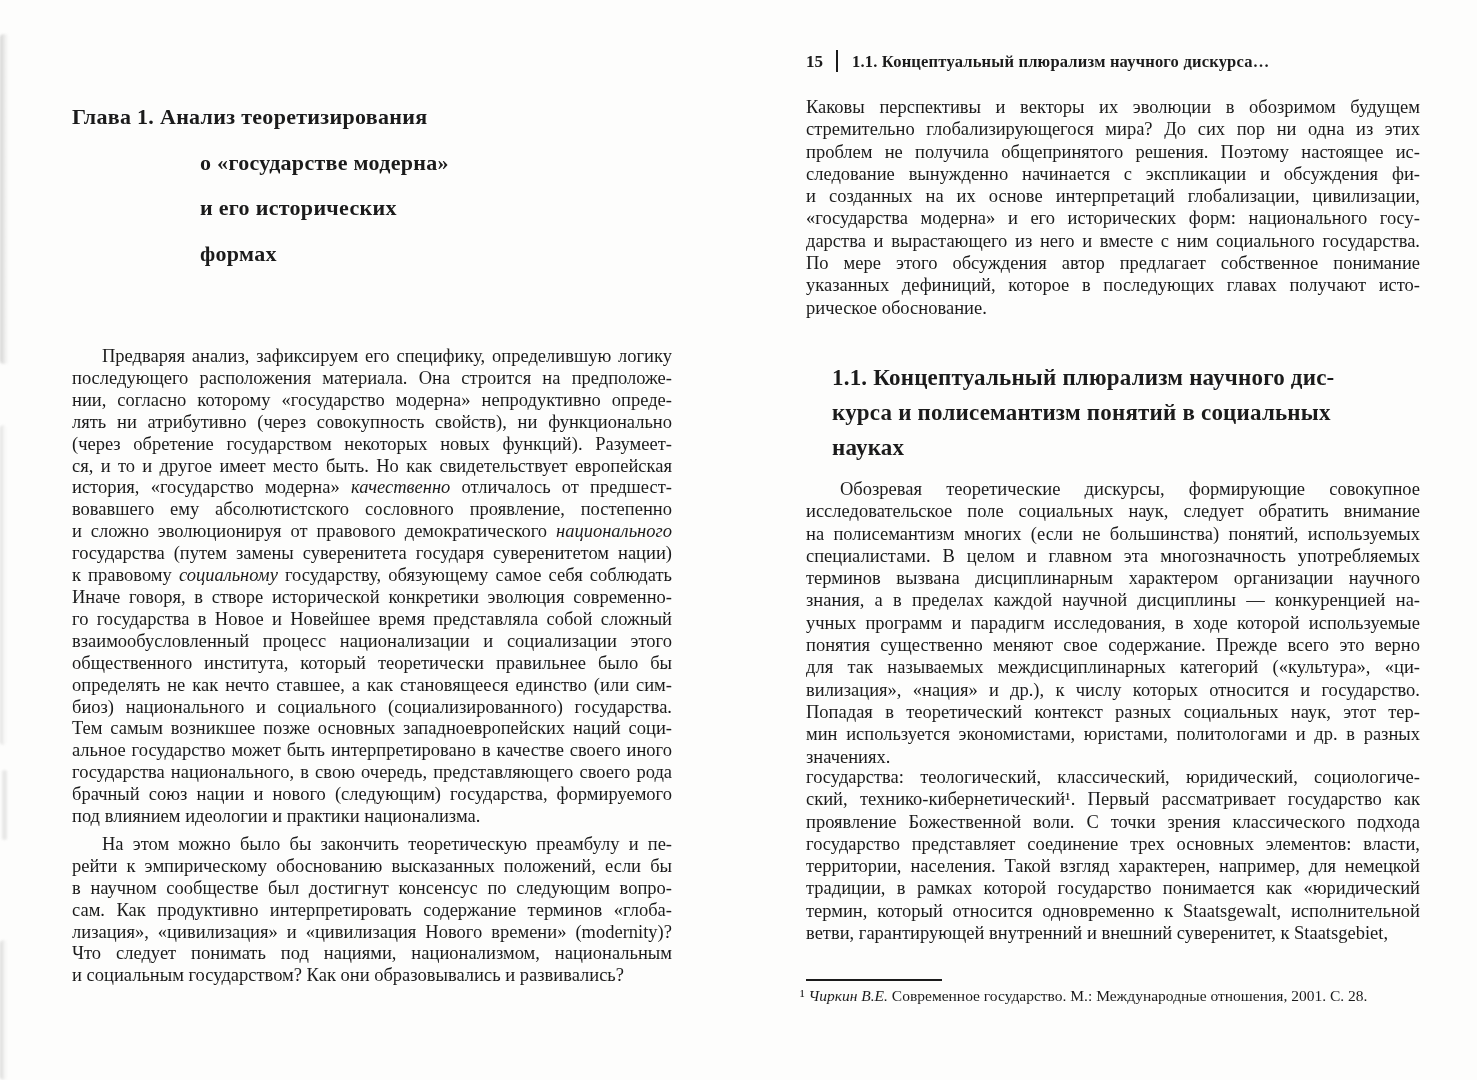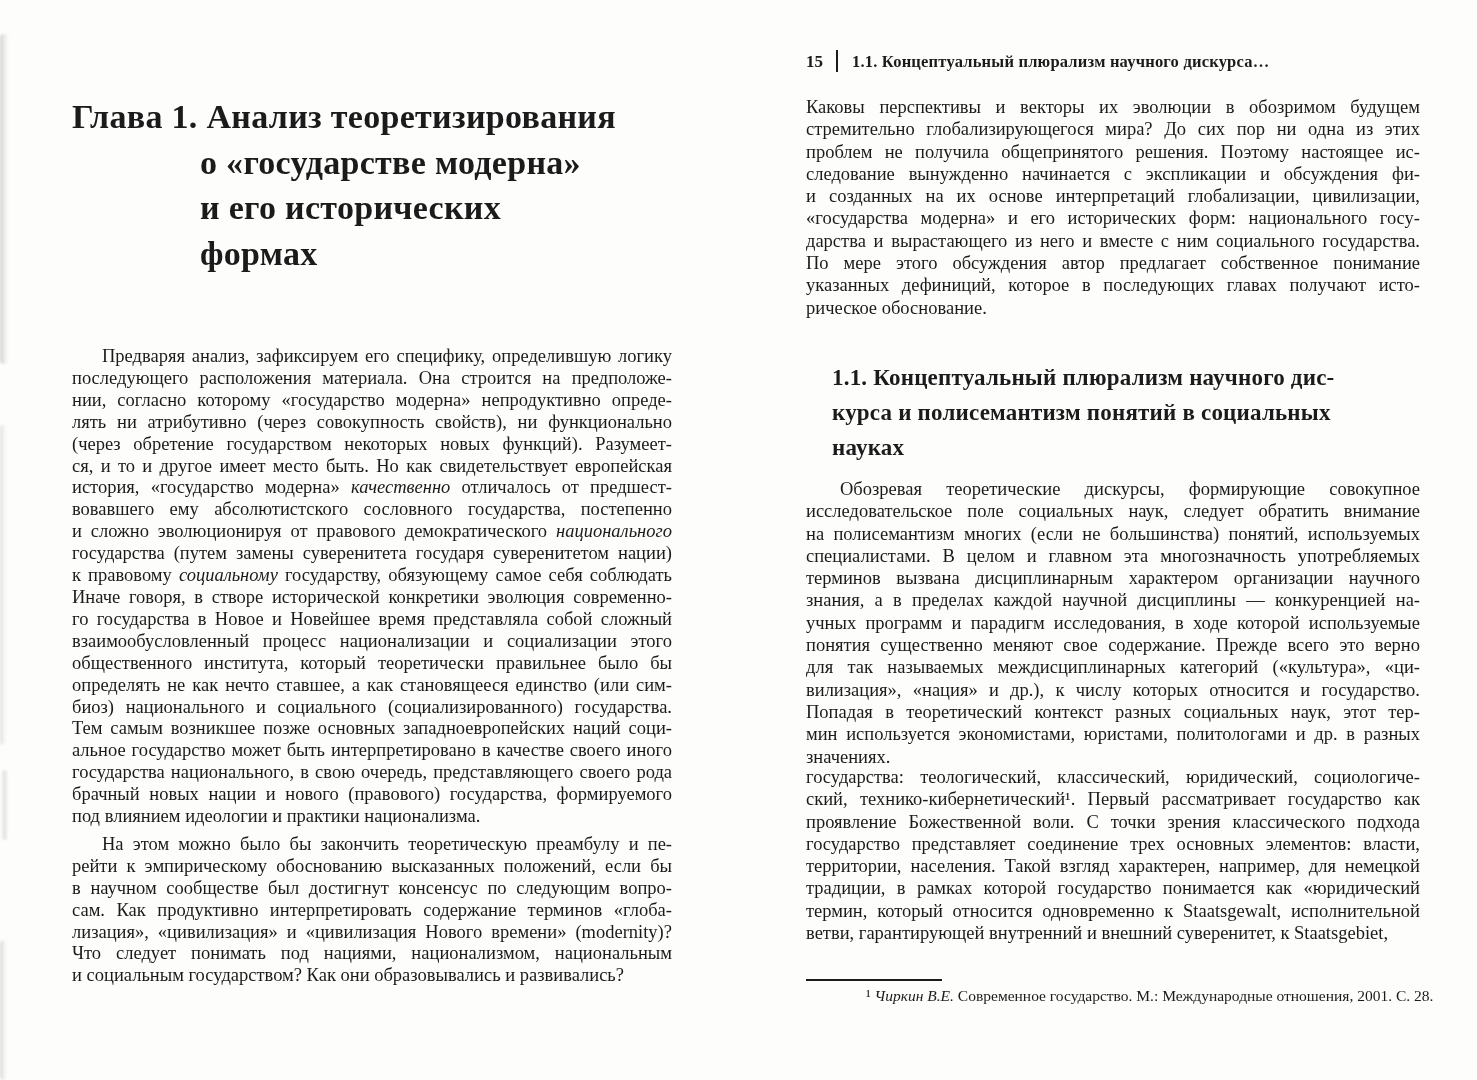--- a/index.html
+++ b/index.html
@@ -11,42 +11,42 @@
     color:#1b1b1b;
   }
   .block { position:absolute; }
   .line { white-space:pre-wrap; }
   .just .line { text-align:justify; text-align-last:justify; }
   .just .line.pl { text-align-last:left; }
   .it { font-style:italic; }
 
   
   #chapter-title { left:72px; top:94px; width:620px; font-weight:bold; }
-  #chapter-title .line { font-size:34px; line-height:45.5px; letter-spacing:.3px; }
+  #chapter-title .line { font-size:22px; line-height:45.5px; letter-spacing:.3px; }
   #chapter-title .line + .line { padding-left:128px; }
 
   #left-body { left:72px; top:346px; width:600px; font-size:18.5px; line-height:21.9px; }
   #left-para-2 { margin-top:6px; }
 
   
   #running-head { left:806px; top:46px; width:614px; height:26px;
     display:flex; align-items:flex-end; font-weight:bold; font-size:17px; }
   #running-head .divider { width:0; height:22px; border-left:2px solid #1b1b1b;
     margin:0 14px 0 13px; }
   #running-head .rh-title { font-size:16.5px; letter-spacing:.2px; }
 
   #right-intro { left:806px; top:96px;  width:614px; font-size:18.5px; line-height:22.3px; }
   #section-heading { left:832px; top:360px; width:588px; font-weight:bold; }
   #section-heading .line { font-size:23px; line-height:35px; letter-spacing:.2px; }
   #right-para-1 { left:806px; top:478px; width:614px; font-size:18.5px; line-height:22.3px; }
   #right-para-2 { left:806px; top:766px; width:614px; font-size:18.5px; line-height:22.3px; }
 
   #footnote-rule { left:806px; top:979px; width:136px; height:0;
     border-top:2px solid #1b1b1b; }
-  #footnote { left:838px; top:986px; width:614px; font-size:15.5px; line-height:19.5px; }
+  #footnote { left:772px; top:986px; width:614px; font-size:15.5px; line-height:19.5px; }
 
   
   .smudge { position:absolute; filter:blur(1.3px); border-radius:4px; }
   .smudge.a { left:0; top:34px;  width:9px; height:330px;
     background:linear-gradient(90deg, rgba(110,110,110,.30), rgba(160,160,160,.10) 65%, transparent); }
   .smudge.b { left:0; top:425px; width:7px; height:320px;
     background:linear-gradient(90deg, rgba(120,120,120,.22), rgba(170,170,170,.08) 60%, transparent); }
   .smudge.c { left:0; top:940px; width:8px; height:140px;
     background:linear-gradient(90deg, rgba(110,110,110,.26), rgba(170,170,170,.08) 60%, transparent); }
   .smudge.d { left:2px; top:770px; width:5px; height:70px;
@@ -72,34 +72,34 @@
 
     <div class="block just" id="left-body">
       <div id="left-para-1" class="just">
           <div class="line" style="padding-left: 30px;"><span>Предваряя анализ, зафиксируем его специфику, определившую логику</span></div>
           <div class="line"><span>последующего расположения материала. Она строится на предположе-</span></div>
           <div class="line"><span>нии, согласно которому «государство модерна» непродуктивно опреде-</span></div>
           <div class="line"><span>лять ни атрибутивно (через совокупность свойств), ни функционально</span></div>
           <div class="line"><span>(через обретение государством некоторых новых функций). Разумеет-</span></div>
           <div class="line"><span>ся, и то и другое имеет место быть. Но как свидетельствует европейская</span></div>
           <div class="line"><span>история, «государство модерна» </span><span class="it">качественно</span><span> отличалось от предшест-</span></div>
-          <div class="line"><span>вовавшего ему абсолютистского сословного государства, постепенно</span></div>
+          <div class="line"><span>вовавшего ему абсолютистского сословного проявление, постепенно</span></div>
           <div class="line"><span>и сложно эволюционируя от правового демократического </span><span class="it">национального</span></div>
           <div class="line"><span>государства (путем замены суверенитета государя суверенитетом нации)</span></div>
           <div class="line"><span>к правовому </span><span class="it">социальному</span><span> государству, обязующему самое себя соблюдать</span></div>
           <div class="line"><span>Иначе говоря, в створе исторической конкретики эволюция современно-</span></div>
           <div class="line"><span>го государства в Новое и Новейшее время представляла собой сложный</span></div>
           <div class="line"><span>взаимообусловленный процесс национализации и социализации этого</span></div>
           <div class="line"><span>общественного института, который теоретически правильнее было бы</span></div>
           <div class="line"><span>определять не как нечто ставшее, а как становящееся единство (или сим-</span></div>
           <div class="line"><span>биоз) национального и социального (социализированного) государства.</span></div>
           <div class="line"><span>Тем самым возникшее позже основных западноевропейских наций соци-</span></div>
           <div class="line"><span>альное государство может быть интерпретировано в качестве своего иного</span></div>
           <div class="line"><span>государства национального, в свою очередь, представляющего своего рода</span></div>
-          <div class="line"><span>брачный новых нации и нового (правового) государства, формируемого</span></div>
+          <div class="line"><span>брачный союз нации и нового (следующим) государства, формируемого</span></div>
           <div class="line pl"><span>под влиянием идеологии и практики национализма.</span></div>
         </div>
       <div id="left-para-2" class="just">
           <div class="line" style="padding-left: 30px;"><span>На этом можно было бы закончить теоретическую преамбулу и пе-</span></div>
           <div class="line"><span>рейти к эмпирическому обоснованию высказанных положений, если бы</span></div>
           <div class="line"><span>в научном сообществе был достигнут консенсус по следующим вопро-</span></div>
           <div class="line"><span>сам. Как продуктивно интерпретировать содержание терминов «глоба-</span></div>
           <div class="line"><span>лизация», «цивилизация» и «цивилизация Нового времени» (modernity)?</span></div>
           <div class="line"><span>Что следует понимать под нациями, национализмом, национальным</span></div>
           <div class="line pl"><span>и социальным государством? Как они образовывались и развивались?</span></div>

